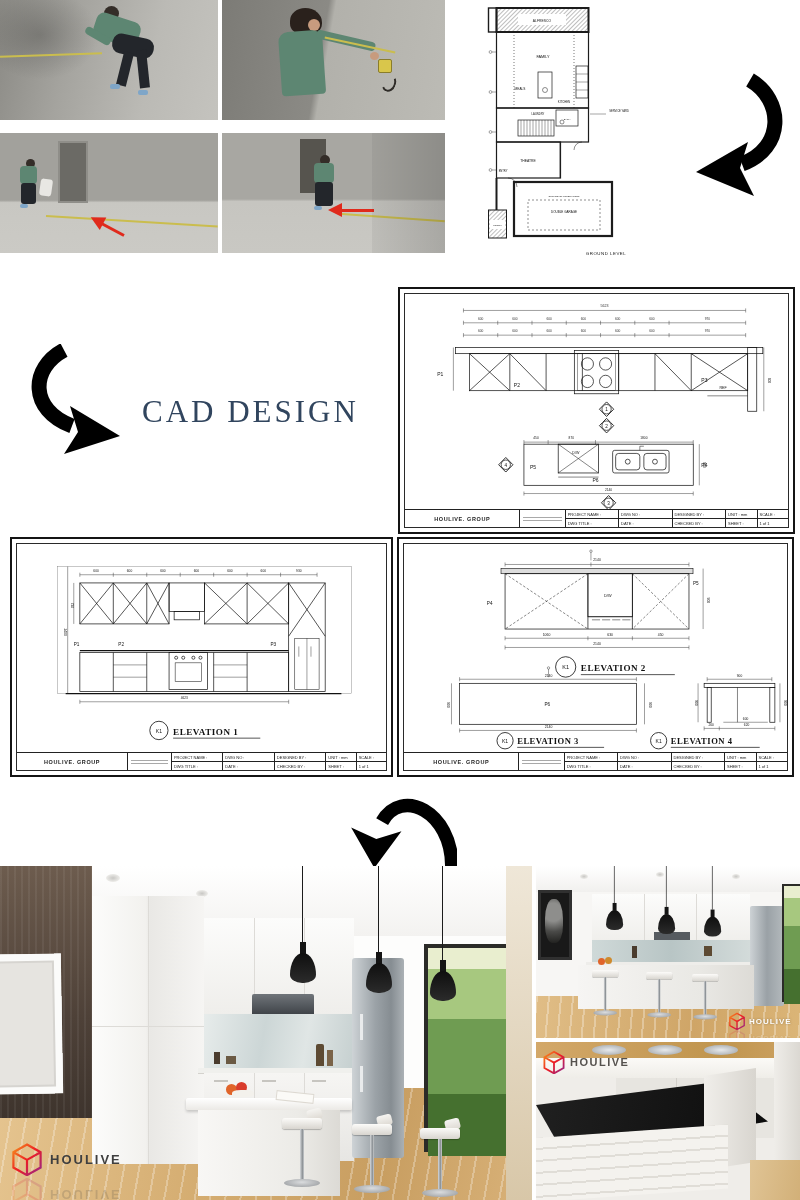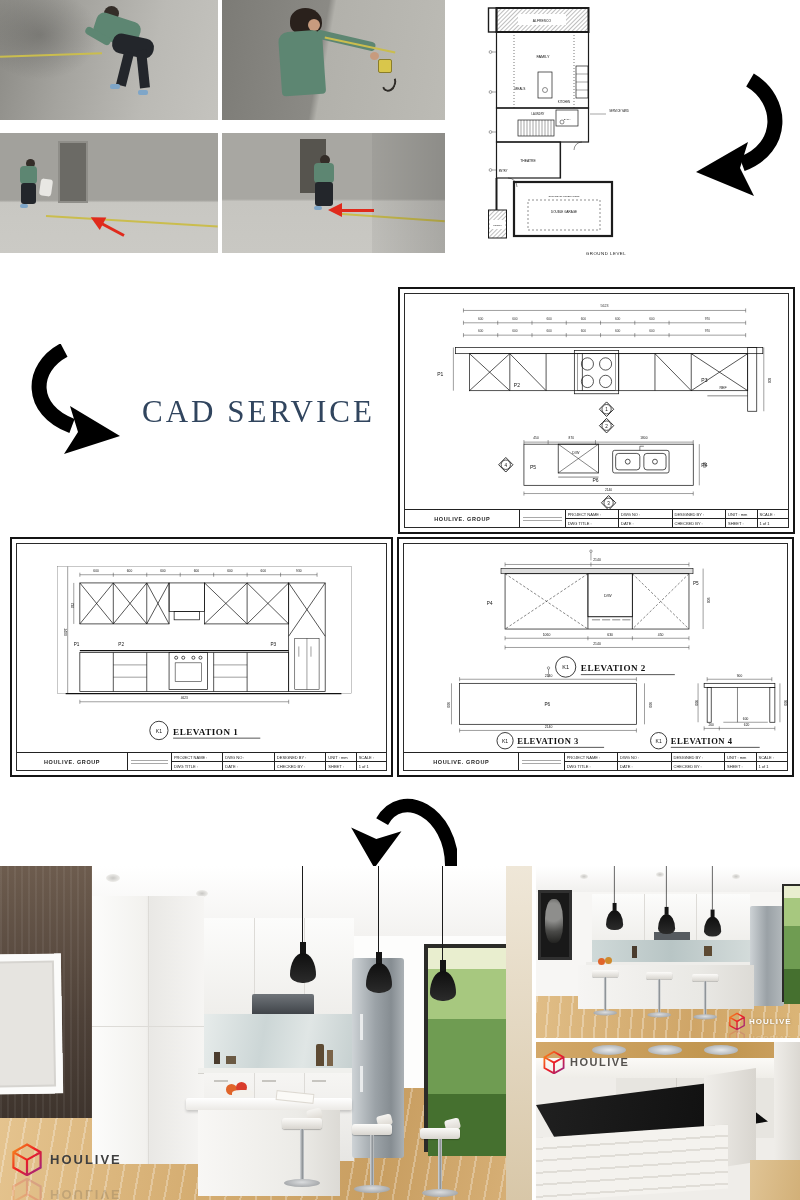--- a/index.html
+++ b/index.html
@@ -282,21 +282,21 @@
   </svg>
   <svg class="abs parrow" style="left:26px;top:344px;width:100px;height:115px;" viewBox="0 0 100 115">
     <path class="tail" d="M38,6 C4,24 3,66 46,82" stroke-width="15"></path>
     <polygon points="94,92 44,62 52,88 38,110"></polygon>
   </svg>
   <svg class="abs parrow" style="left:345px;top:779px;width:112px;height:92px;" viewBox="0 0 115 95">
     <path class="tail" d="M110,90 C110,34 58,8 38,44" stroke-width="14"></path>
     <polygon points="30,92 6,50 32,62 58,54"></polygon>
   </svg>
 
-  <div class="abs cad-title">CAD SERVICE</div>
+  <div class="abs cad-title">CAD DESIGN</div>
 
   <div class="sheet sheet1">
     <div class="sheet-inner">
       <svg class="cad" viewBox="0 0 380 210" preserveAspectRatio="none">
         <g stroke="#444" stroke-width=".5" fill="none">
           <path d="M58,16 H338 M58,14 v4 M338,14 v4"></path>
           <path d="M58,28 H338 M58,40 H338"></path>
           <path d="M58,26 v4 M92,26 v4 M126,26 v4 M160,26 v4 M194,26 v4 M228,26 v4 M262,26 v4 M338,26 v4"></path>
           <path d="M58,38 v4 M92,38 v4 M126,38 v4 M160,38 v4 M194,38 v4 M228,38 v4 M262,38 v4 M338,38 v4"></path>
           <path d="M48,52 V94 M356,52 V114 M292,146 V186"></path>

